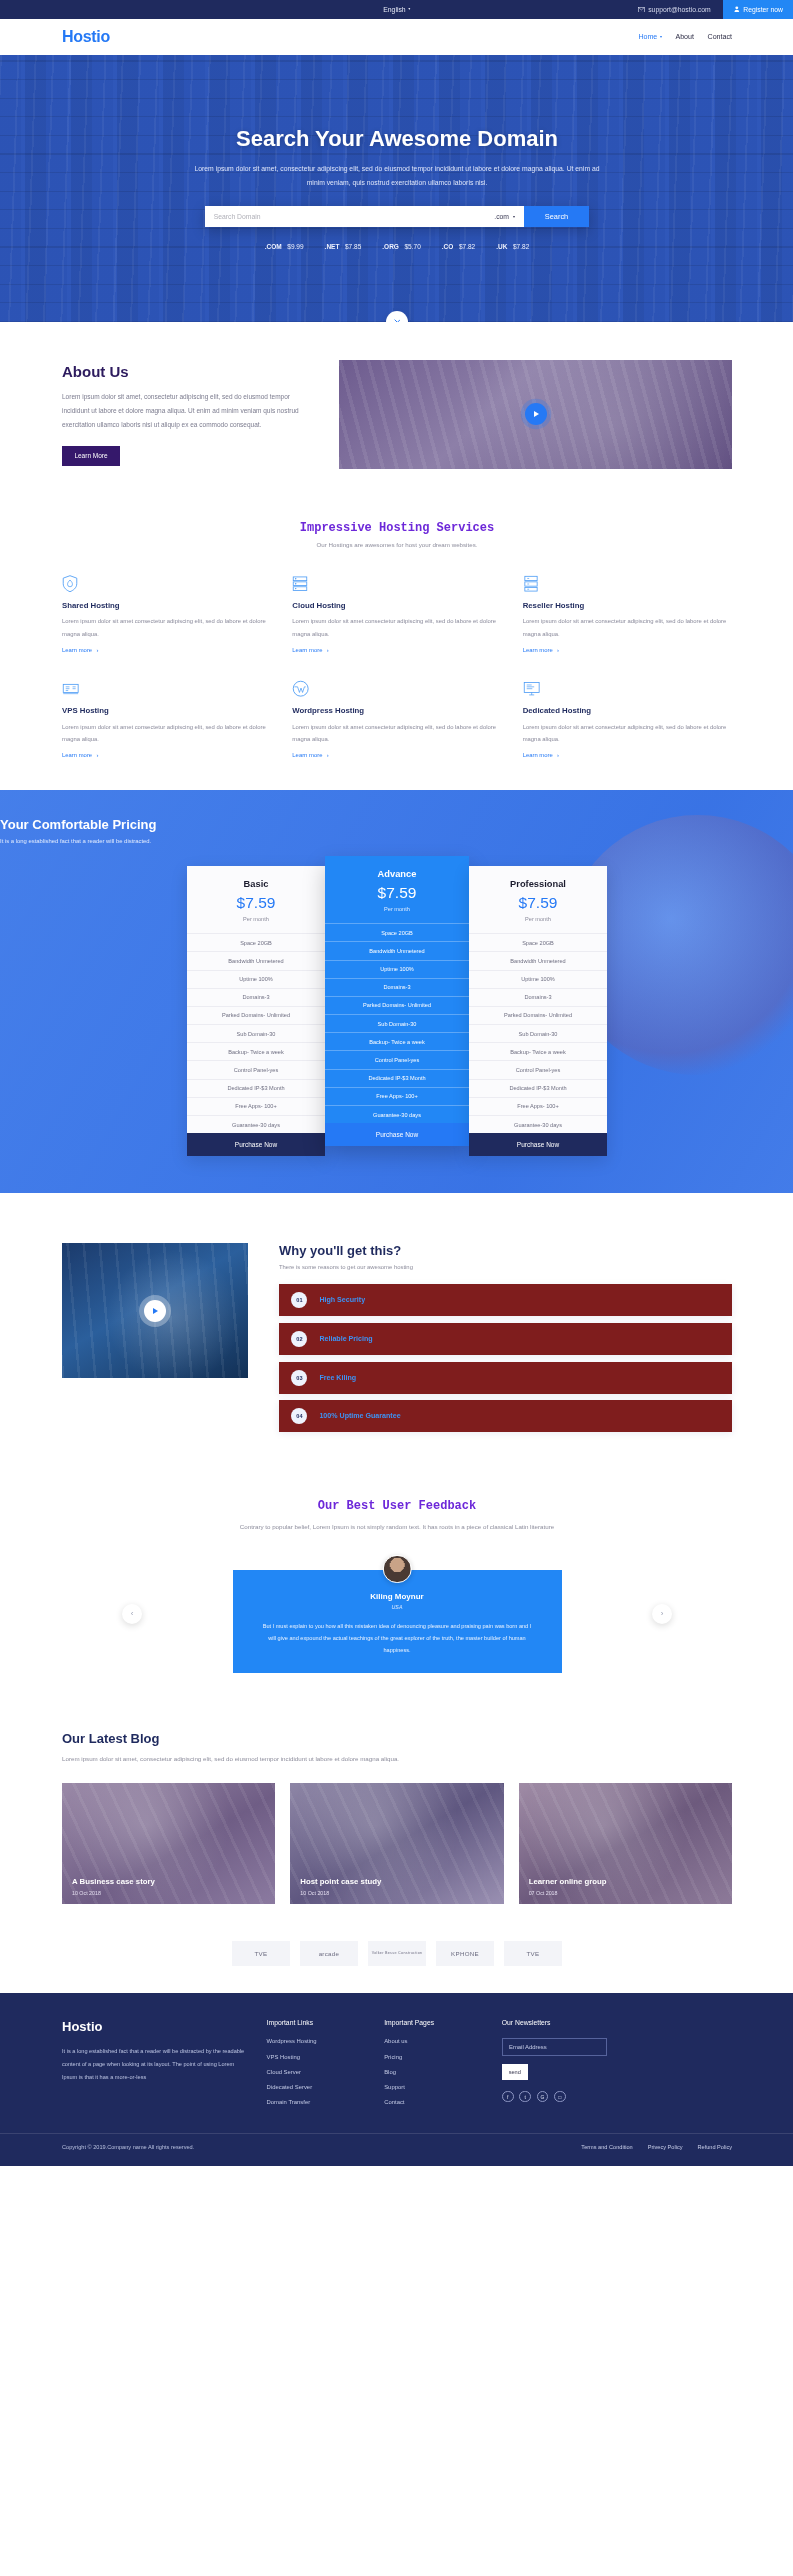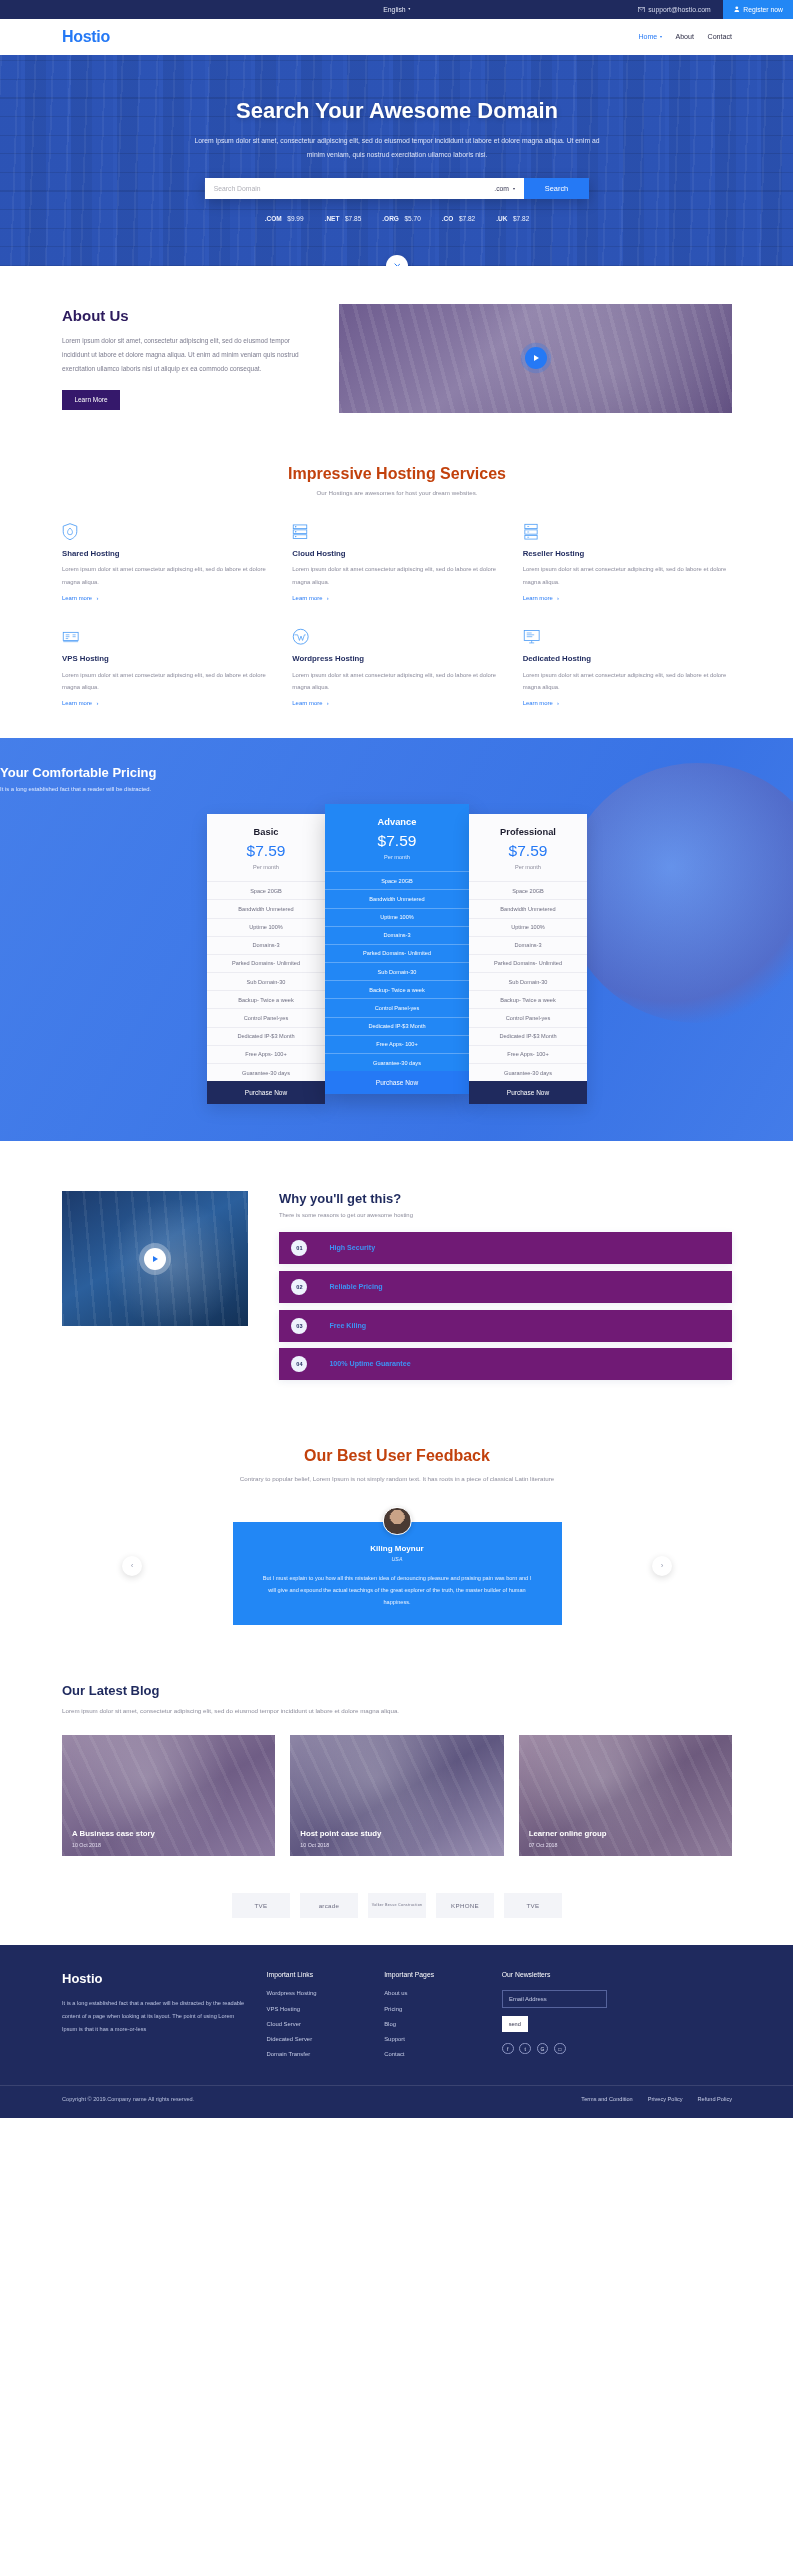--- a/index.html
+++ b/index.html
@@ -44,21 +44,21 @@
   }
   .nav .wrap { display:flex; align-items:center; justify-content:space-between; }
   .logo { font-size:16px; font-weight:bold; color:#2579f5; letter-spacing:-0.3px; }
   .navlinks { display:flex; align-items:center; gap:13.6px; font-size:7.1px; }
   .navlinks a { color:#2b2b44; text-decoration:none; }
   .navlinks a.active { color:#2579f5; }
   .navlinks .drop { display:flex; align-items:center; gap:2.5px; }
 
   
   .hero {
-    position:relative; height:211px; overflow:hidden;
+    position:relative; height:267px; overflow:hidden;
     display:flex; flex-direction:column; align-items:center; justify-content:center;
     background:
       linear-gradient(rgba(43,85,190,.72), rgba(43,85,190,.72)),
       repeating-linear-gradient(90deg,#2f4f9e 0 21px,#3a5cae 21px 25px,#26407f 25px 46px),
       linear-gradient(180deg,#3b5ea8,#24407e);
   }
   .hero::before{
     content:""; position:absolute; inset:0;
     background:
       repeating-linear-gradient(92deg, rgba(255,255,255,.05) 0 1.9px, transparent 1.9px 17.4px),
@@ -130,21 +130,21 @@
     box-shadow:0 0 0 4.3px rgba(37,121,245,.25);
   }
   .playbtn i{
     width:0;height:0;border-left:5.6px solid #fff;
     border-top:3.7px solid transparent;border-bottom:3.7px solid transparent;
     margin-left:1.9px; display:block;
   }
 
   
   .services { padding:21px 0 32px; background:#fff; text-align:center; }
-  .sec-title { font-size:16px; color:#c2410c; font-weight:bold; }
+  .sec-title { font-size:12px; color:#6d28d9; font-weight:bold;font-family:Liberation Mono, monospace; }
   .sec-sub { font-size:6.2px; color:#8d8d9c; margin-top:6.2px; }
   .svc-grid {
     display:grid; grid-template-columns:repeat(3,1fr); gap:27px 21px;
     margin-top:27px; text-align:left;
   }
   .svc .ico { color:#4a9bf5; margin-bottom:8.7px; height:17.4px; }
   .svc h3 { font-size:7.8px; color:#1f2a5e; font-weight:bold; margin-bottom:5.6px; }
   .svc p { font-size:5.9px; color:#8a8a9b; line-height:2.1; }
   .learn {
     margin-top:6.8px; font-size:5.9px; color:#2579f5;
@@ -163,21 +163,21 @@
     border-radius:50%;
     background:radial-gradient(circle at 40% 40%, rgba(255,255,255,.22), rgba(120,90,150,.35) 60%, transparent 72%);
   }
   .pricing .head { text-align:left; position:relative; z-index:2; }
   .pricing .head h2 { color:#fff; font-size:13px; font-weight:bold; }
   .pricing .head p { color:#e2ecff; font-size:5.9px; margin-top:6.2px; }
   .plans {
     position:relative; z-index:2; display:flex; justify-content:center;
     align-items:flex-start; margin-top:22px;
   }
-  .plan { width:118px; background:#fbfbfd; box-shadow:0 5px 16px rgba(0,0,0,.13); }
+  .plan { width:138px; background:#fbfbfd; box-shadow:0 5px 16px rgba(0,0,0,.13); }
   .plan.mid {
     background:#2287f5; width:144px; margin-top:-10px;
     box-shadow:0 8.7px 21px rgba(0,0,0,.22);
   }
   .plan .ptop { padding:12.4px 0 11px; text-align:center; }
   .plan .pname { font-size:9.3px; font-weight:bold; color:#1c1c2e; }
   .plan .pprice { font-size:15.5px; color:#2579f5; margin-top:5.6px; font-weight:300; }
   .plan .pper { font-size:5.6px; color:#8c8c9c; margin-top:3.7px; }
   .plan.mid .pname, .plan.mid .pprice { color:#fff; }
   .plan.mid .pper { color:#dbeaff; }
@@ -203,22 +203,22 @@
     background:
       repeating-linear-gradient(85deg, rgba(255,255,255,.07) 0 2.5px, transparent 2.5px 16px),
       radial-gradient(circle at 60% 55%, rgba(255,255,255,.2), transparent 50%);
   }
   .why-media .playbtn { background:#fff; box-shadow:0 0 0 5px rgba(255,255,255,.3); }
   .why-media .playbtn i { border-left-color:#2579f5; }
   .why-right { flex:1; }
   .why-right h2 { font-size:13px; color:#1f2a5e; font-weight:bold; }
   .why-right > p { font-size:5.9px; color:#8d8d9c; margin:6.2px 0 13.6px; }
   .acc-item {
-    background:#701a75; box-shadow:0 1.9px 7.4px rgba(30,50,120,.10);
-    display:flex; align-items:center; gap:22px; padding:8px 12.4px;
+    background:#7f1d1d; box-shadow:0 1.9px 7.4px rgba(30,50,120,.10);
+    display:flex; align-items:center; gap:12px; padding:8px 12.4px;
     margin-bottom:6.8px; cursor:pointer;
   }
   .acc-num {
     width:16px;height:16px;border-radius:50%;background:#eef3fd;color:#1f2a5e;
     font-size:5.6px; display:flex;align-items:center;justify-content:center; font-weight:bold;
   }
   .acc-label { font-size:7.1px; color:#3d93f5; font-weight:bold; }
 
   
   .feedback { padding:28.5px 0 37px; background:#fff; text-align:center; position:relative; }

